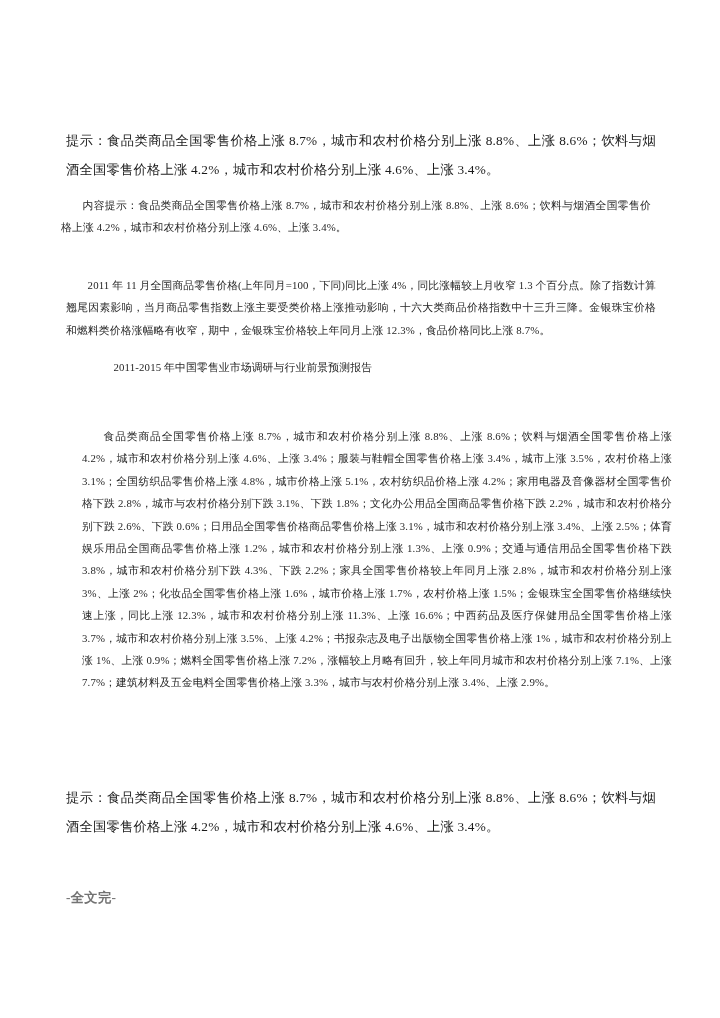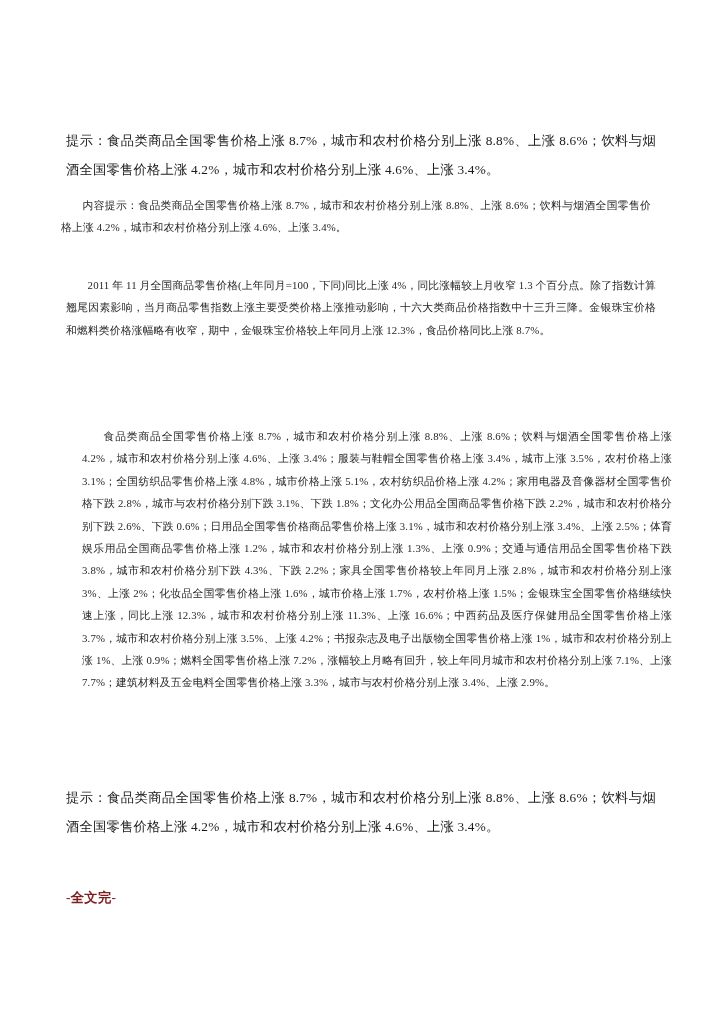--- a/index.html
+++ b/index.html
@@ -93,36 +93,37 @@
     top: 425px;
     width: 590px;
   }
   .closing {
     position: absolute;
     left: 66px;
     top: 886px;
     font-size: 13.3px;
     line-height: 24px;
     font-weight: bold;
-    color: #7f1d1d;
+    color: #737373;
     letter-spacing: 0.3px;
     margin: 0;
   }
 </style>
 </head>
 <body>
 
 <div class="page">
 
   <p class="tip-para tip-top">提示：食品类商品全国零售价格上涨 8.7%，城市和农村价格分别上涨 8.8%、上涨 8.6%；饮料与烟酒全国零售价格上涨 4.2%，城市和农村价格分别上涨 4.6%、上涨 3.4%。</p>
 
   <p class="body-para p-notice">内容提示：食品类商品全国零售价格上涨 8.7%，城市和农村价格分别上涨 8.8%、上涨 8.6%；饮料与烟酒全国零售价格上涨 4.2%，城市和农村价格分别上涨 4.6%、上涨 3.4%。</p>
 
   <p class="body-para p-intro">2011 年 11 月全国商品零售价格(上年同月=100，下同)同比上涨 4%，同比涨幅较上月收窄 1.3 个百分点。除了指数计算翘尾因素影响，当月商品零售指数上涨主要受类价格上涨推动影响，十六大类商品价格指数中十三升三降。金银珠宝价格和燃料类价格涨幅略有收窄，期中，金银珠宝价格较上年同月上涨 12.3%，食品价格同比上涨 8.7%。</p>
 
+  <p class="report-title">2011-2015 年中国零售业市场调研与行业前景预测报告</p>
 
 
   <p class="body-para p-detail">食品类商品全国零售价格上涨 8.7%，城市和农村价格分别上涨 8.8%、上涨 8.6%；饮料与烟酒全国零售价格上涨 4.2%，城市和农村价格分别上涨 4.6%、上涨 3.4%；服装与鞋帽全国零售价格上涨 3.4%，城市上涨 3.5%，农村价格上涨 3.1%；全国纺织品零售价格上涨 4.8%，城市价格上涨 5.1%，农村纺织品价格上涨 4.2%；家用电器及音像器材全国零售价格下跌 2.8%，城市与农村价格分别下跌 3.1%、下跌 1.8%；文化办公用品全国商品零售价格下跌 2.2%，城市和农村价格分别下跌 2.6%、下跌 0.6%；日用品全国零售价格商品零售价格上涨 3.1%，城市和农村价格分别上涨 3.4%、上涨 2.5%；体育娱乐用品全国商品零售价格上涨 1.2%，城市和农村价格分别上涨 1.3%、上涨 0.9%；交通与通信用品全国零售价格下跌 3.8%，城市和农村价格分别下跌 4.3%、下跌 2.2%；家具全国零售价格较上年同月上涨 2.8%，城市和农村价格分别上涨 3%、上涨 2%；化妆品全国零售价格上涨 1.6%，城市价格上涨 1.7%，农村价格上涨 1.5%；金银珠宝全国零售价格继续快速上涨，同比上涨 12.3%，城市和农村价格分别上涨 11.3%、上涨 16.6%；中西药品及医疗保健用品全国零售价格上涨 3.7%，城市和农村价格分别上涨 3.5%、上涨 4.2%；书报杂志及电子出版物全国零售价格上涨 1%，城市和农村价格分别上涨 1%、上涨 0.9%；燃料全国零售价格上涨 7.2%，涨幅较上月略有回升，较上年同月城市和农村价格分别上涨 7.1%、上涨 7.7%；建筑材料及五金电料全国零售价格上涨 3.3%，城市与农村价格分别上涨 3.4%、上涨 2.9%。</p>
 
   <p class="tip-para tip-bottom">提示：食品类商品全国零售价格上涨 8.7%，城市和农村价格分别上涨 8.8%、上涨 8.6%；饮料与烟酒全国零售价格上涨 4.2%，城市和农村价格分别上涨 4.6%、上涨 3.4%。</p>
 
   <p class="closing">-全文完-</p>
 
 </div>
 

